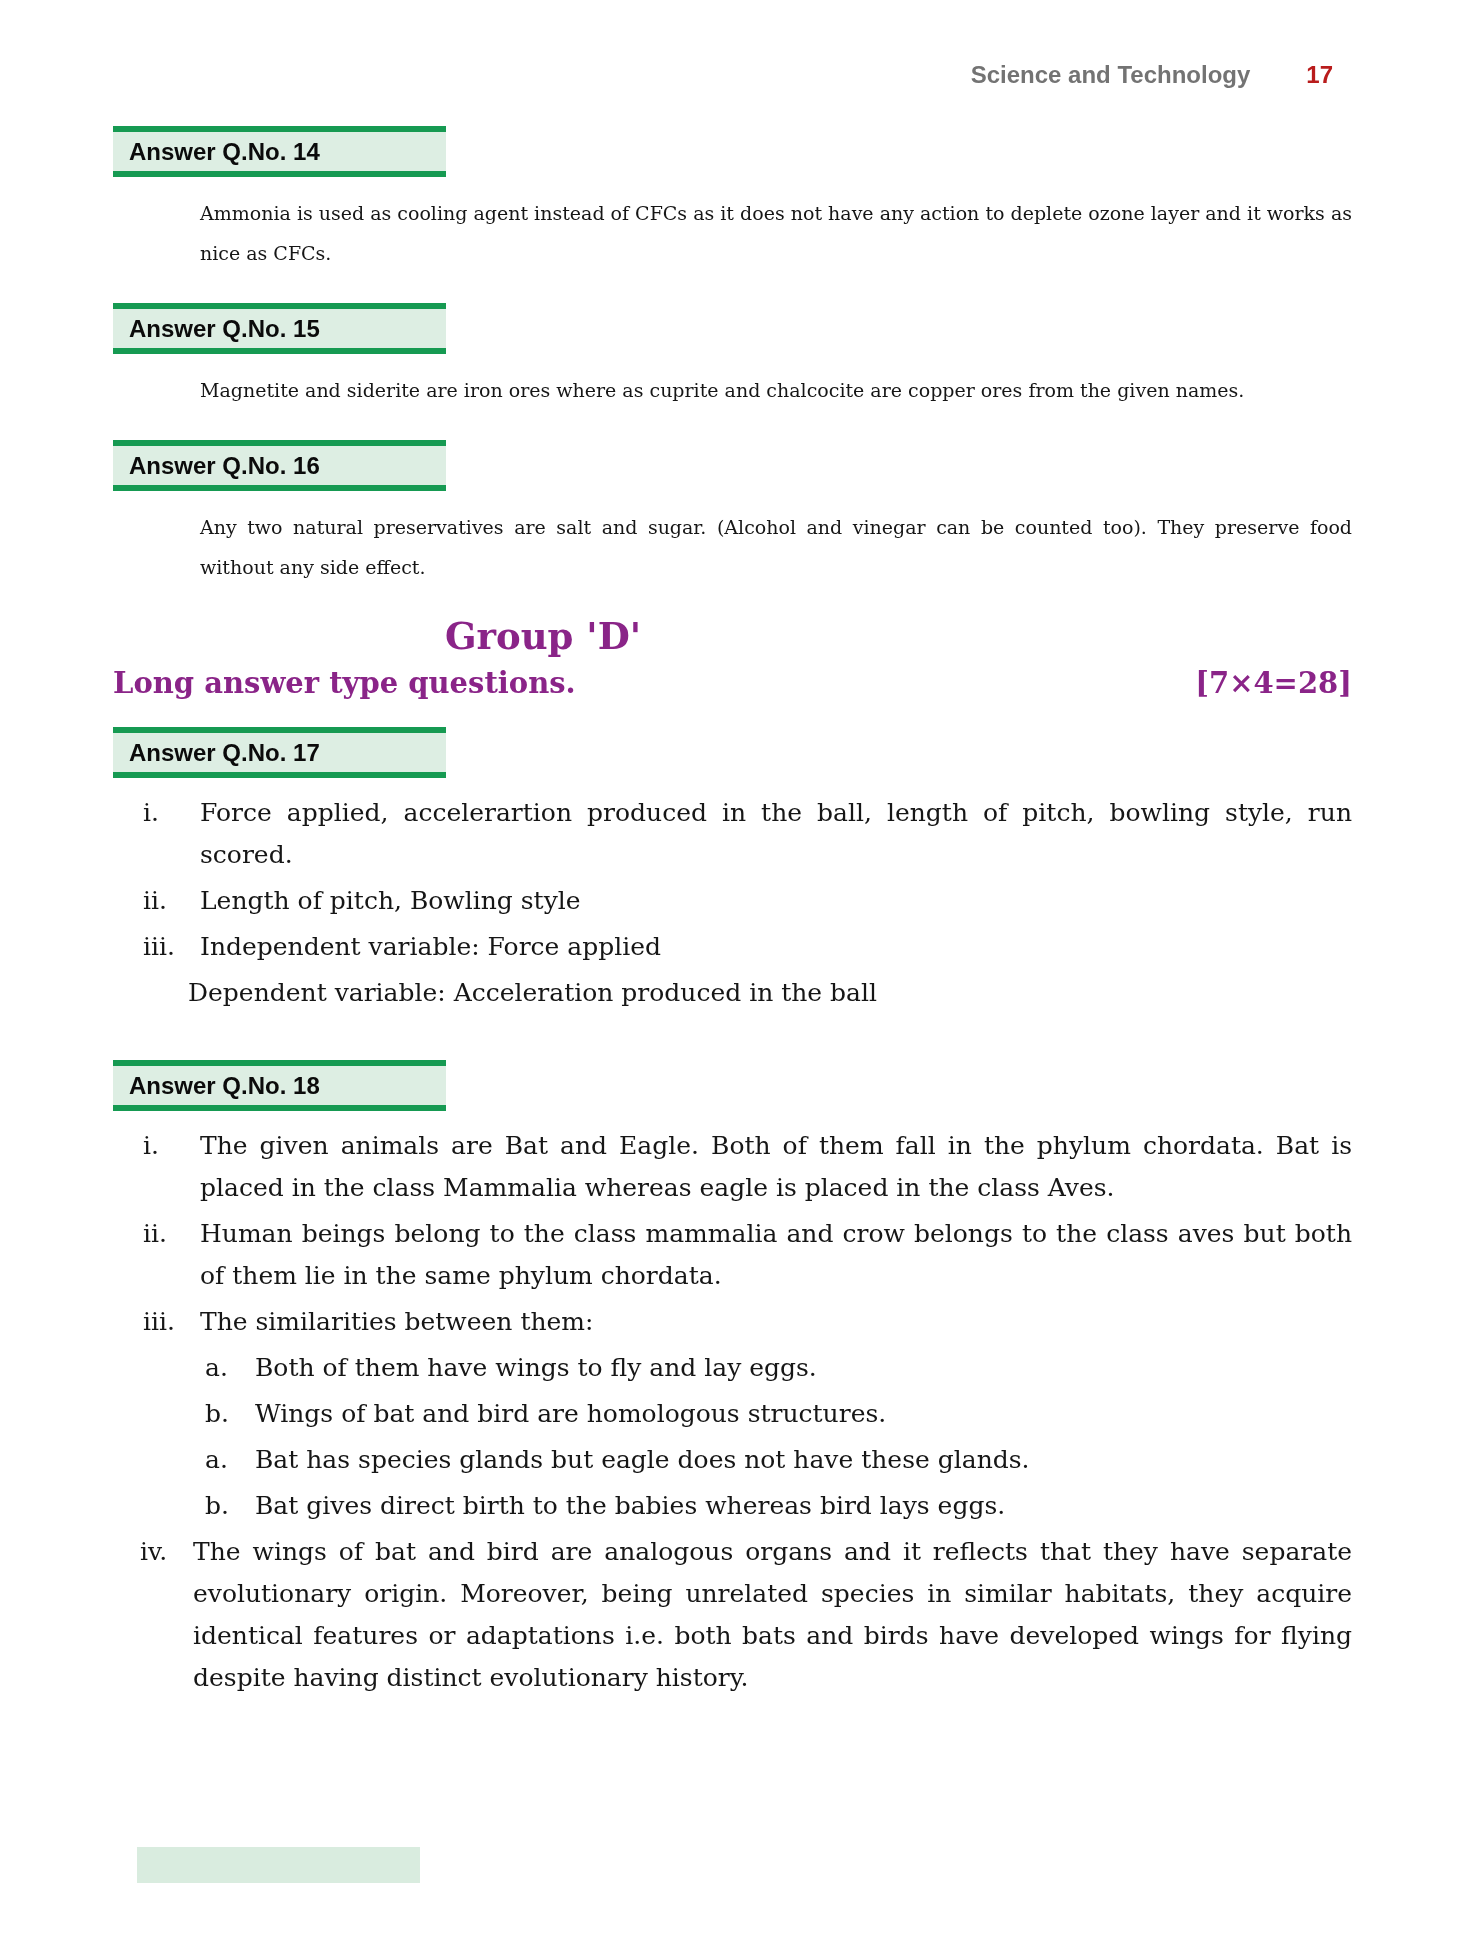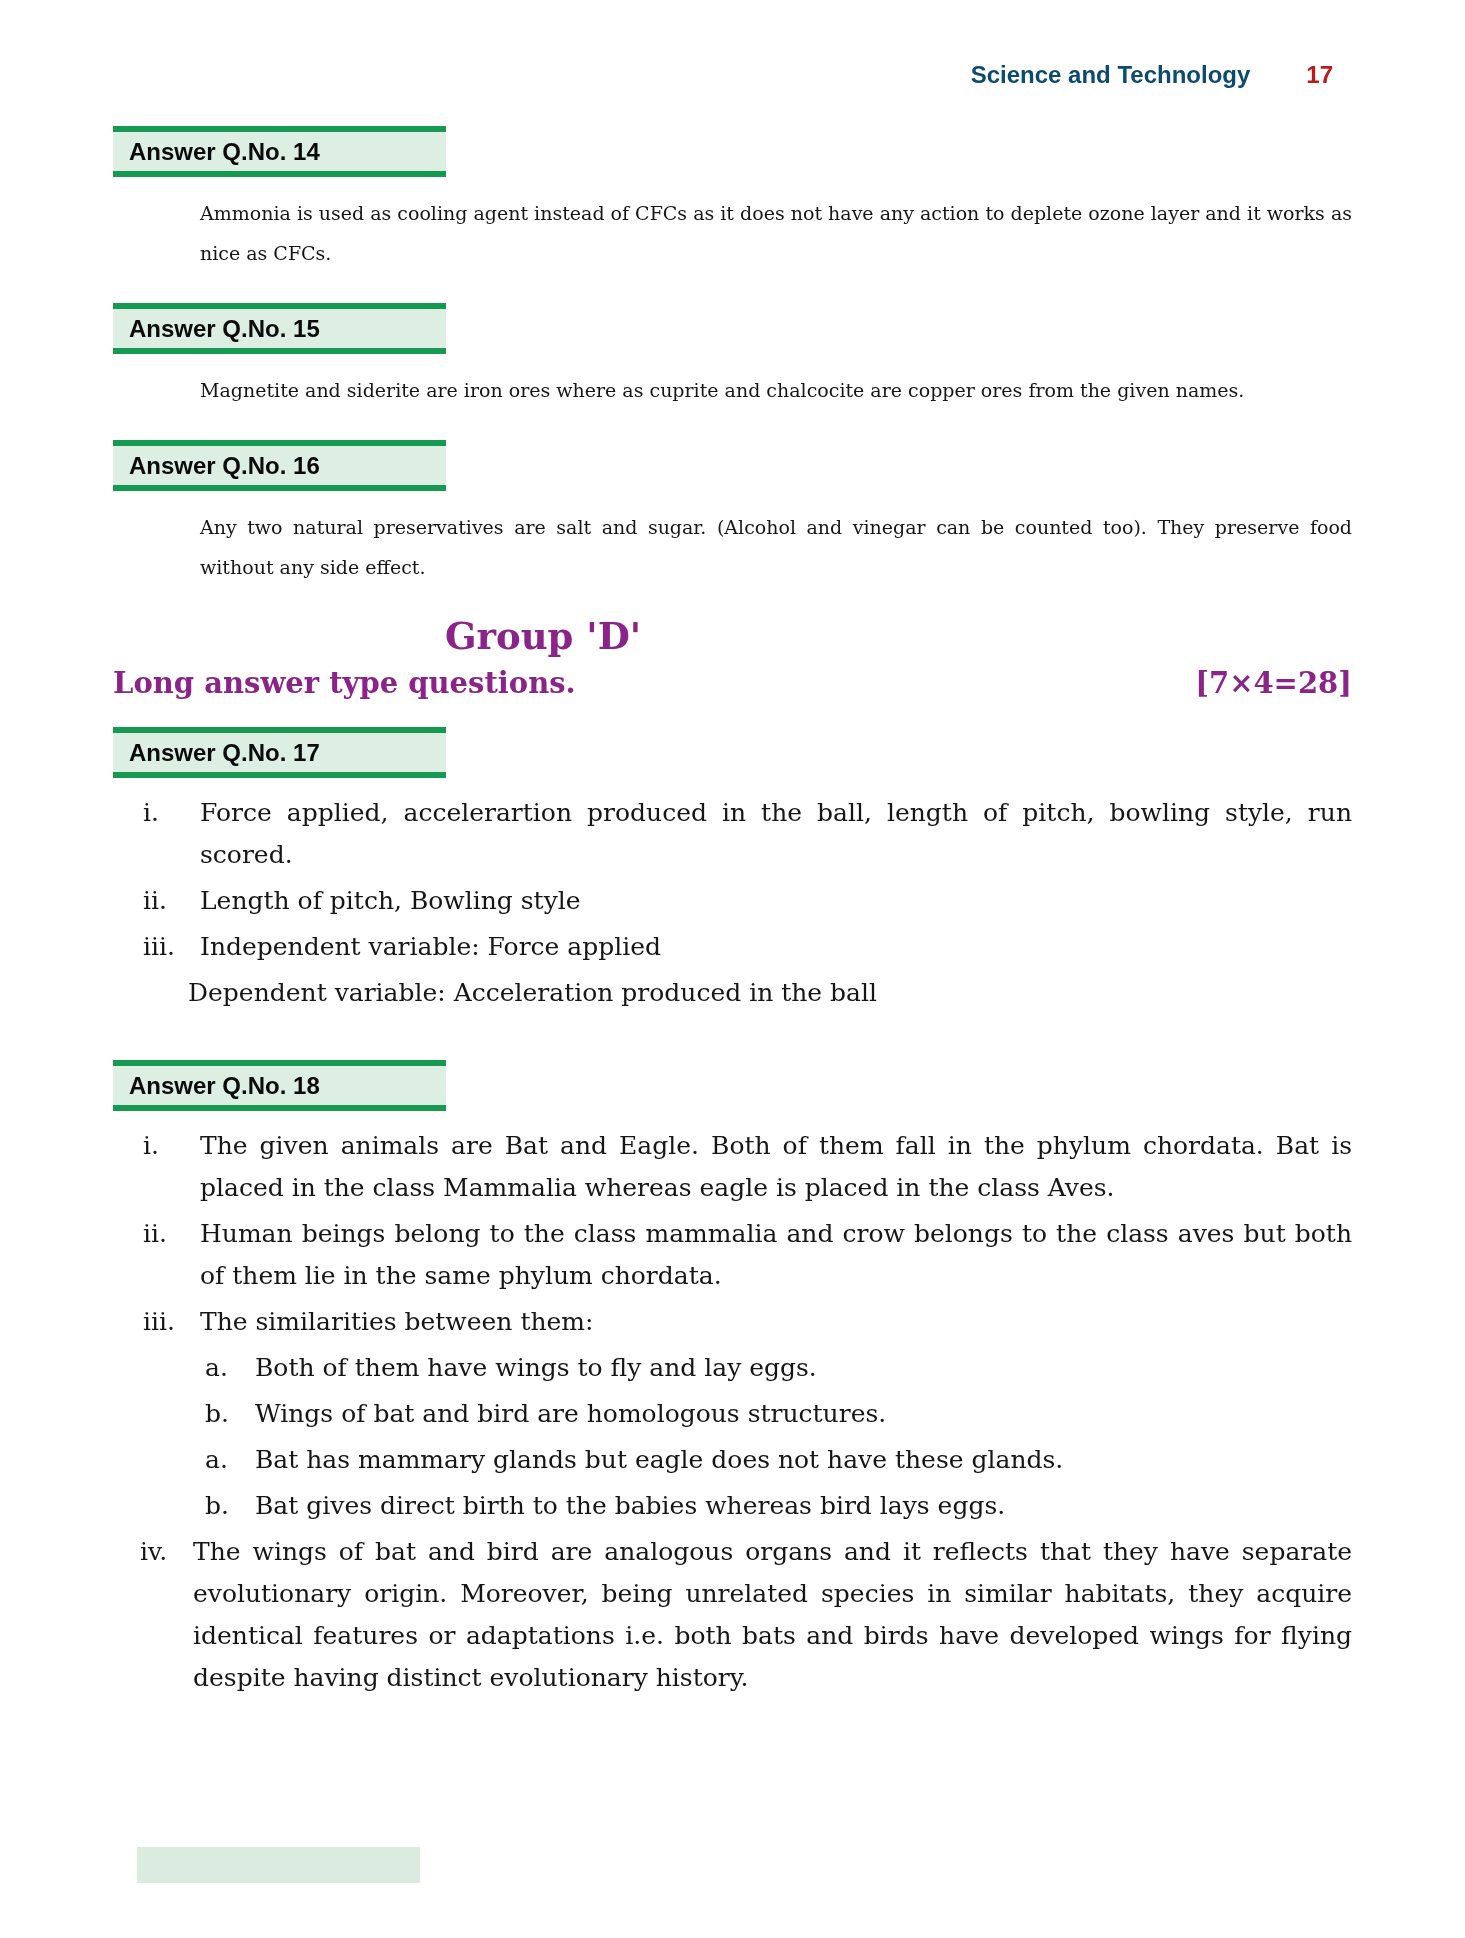--- a/index.html
+++ b/index.html
@@ -11,21 +11,21 @@
     color:#161616;
     overflow:hidden;
   }
   .header {
     position:absolute; top:60px; left:0; right:132px;
     text-align:right;
     font-family:"Liberation Sans", sans-serif;
     font-weight:700; font-size:24px; line-height:30px;
     white-space:nowrap;
   }
-  .header-title { color:#0c4a6e; }
+  .header-title { color:#737373; }
   .header-page  { color:#b91c1c; margin-left:56px; }
 
   .content { position:absolute; top:112px; left:113px; right:113px; }
 
   .answer-box {
     box-sizing:border-box;
     width:333px;
     background:#ddeee3;
     border-top:6px solid #169a52;
     border-bottom:6px solid #169a52;
@@ -150,21 +150,21 @@
       <div class="row sub">
         <span class="marker">a.</span>
         <span class="text">Both of them have wings to fly and lay eggs.</span>
       </div>
       <div class="row sub">
         <span class="marker">b.</span>
         <span class="text">Wings of bat and bird are homologous structures.</span>
       </div>
       <div class="row sub">
         <span class="marker">a.</span>
-        <span class="text">Bat has mammary glands but eagle does not have these glands.</span>
+        <span class="text">Bat has species glands but eagle does not have these glands.</span>
       </div>
       <div class="row sub">
         <span class="marker">b.</span>
         <span class="text">Bat gives direct birth to the babies whereas bird lays eggs.</span>
       </div>
       <div class="row iv">
         <span class="marker">iv.</span>
         <span class="text">The wings of bat and bird are analogous organs and it reflects that they have separate evolutionary origin. Moreover, being unrelated species in similar habitats, they acquire identical features or adaptations i.e. both bats and birds have developed wings for flying despite having distinct evolutionary history.</span>
       </div>
     </div>

